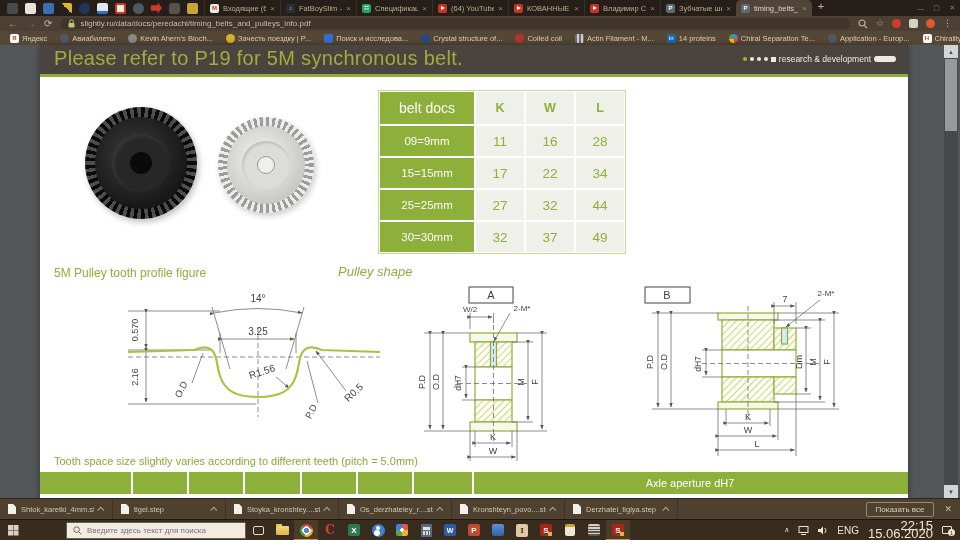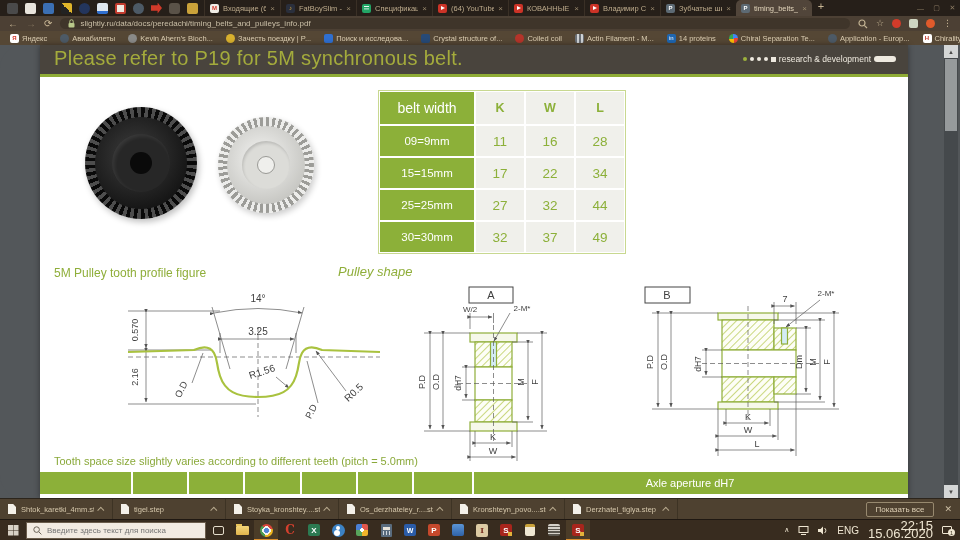--- a/index.html
+++ b/index.html
@@ -82,21 +82,21 @@
   .dfile { width:8px; height:10px; background:#f3f0e9; clip-path:polygon(0 0,65% 0,100% 30%,100% 100%,0 100%); flex:none; }
   .dname { flex:1; font-size:7.5px; color:#d5c7ab; white-space:nowrap; overflow:hidden; }
   .dchev { width:5px; height:5px; border-left:1.4px solid #b7a98d; border-top:1.4px solid #b7a98d; transform:rotate(45deg) translateY(1px); flex:none; }
   .showall { margin-left:auto; margin-right:10px; border:1px solid #97896f; border-radius:2px; color:#ded0b5; font-size:8px; padding:2px 9px; }
   .dclose { margin-right:8px; color:#cbbda3; font-size:9px; }
 
   
   .taskbar { position:absolute; left:0; top:519px; width:960px; height:21px; background:#382c1f; border-top:1px solid #1f1812; display:flex; align-items:center; }
   .startbtn { width:26px; height:21px; display:flex; align-items:center; justify-content:center; }
   .winlogo { width:4.5px; height:4.5px; background:#d8d2c6; box-shadow:5.5px 0 #d8d2c6,0 5.5px #d8d2c6,5.5px 5.5px #d8d2c6; margin:-5px 5px 0 0; }
-  .tsearch { width:180px; height:17px; background:#f2ebe2; border:1px solid #6b5d4c; display:flex; align-items:center; gap:5px; padding:0 6px; }
+  .tsearch { width:180px; height:17px; background:#f2ebe2; border:1px solid #6b5d4c; display:flex; align-items:center; gap:5px; padding:0 6px;margin-left:40px; }
   .tsearch input { border:none; outline:none; background:transparent; font-size:8px; color:#46403a; width:150px; font-family:inherit; }
   .tbi { width:24px; height:21px; display:flex; align-items:center; justify-content:center; position:relative; }
   .tbi.running { background:#4b3c28; box-shadow:inset 0 -2px 0 #d98e2e; }
   .ic { border-radius:2px; display:flex; align-items:center; justify-content:center; font-size:8px; font-weight:bold; color:#fff; }
   .ic-tview { width:11px; height:9px; border:1px solid #e4dccb; }
   .ic-folder { width:13px; height:9px; background:linear-gradient(#f3d57a,#e0b44c); border-radius:1px; position:relative; }
   .ic-folder::before { content:""; position:absolute; top:-2px; left:0; width:6px; height:2.5px; background:#e8c35a; }
   .ic-chrome { width:13px; height:13px; border-radius:50%; background:radial-gradient(circle,#5186d4 0 2.6px,#f4f2ec 2.6px 4.2px,rgba(0,0,0,0) 4.2px),conic-gradient(from -45deg,#d8453a 0 120deg,#edb41f 120deg 240deg,#4e9e52 240deg 360deg); }
   .ic-redc { color:#d4402e; font-size:12px; font-weight:bold; font-family:"DejaVu Serif",serif; }
   .ic-excel { width:12px; height:12px; background:#2c7a52; } .ic-excel::after{ content:"X"; }
@@ -285,21 +285,21 @@
         <div style="inset:27px;background:#272727;box-shadow:inset 2px 2px 4px rgba(255,255,255,.09)"></div>
         <div style="inset:45px;background:#0a0a0a"></div>
       </div>
       <div class="pulley" style="left:178px;top:72px;width:96px;height:96px;background:repeating-conic-gradient(#9c9c98 0deg 4deg,#ececea 4deg 8deg);box-shadow:2px 3px 6px rgba(0,0,0,.2)">
         <div style="inset:9px;background:radial-gradient(circle at 44% 42%,#f4f4f2,#c6c6c2 75%)"></div>
         <div style="inset:24px;background:#dcdcd8;box-shadow:inset 1px 2px 3px rgba(0,0,0,.15)"></div>
         <div style="inset:39px;background:#efefec;border:1px solid #9a9a96"></div>
       </div>
 
       <div class="spec-table">
-        <div class="c-hdr">belt width</div>
+        <div class="c-hdr">belt docs</div>
         <div class="c-col">K</div>
         <div class="c-col">W</div>
         <div class="c-col">L</div>
         <div class="c-lab">09=9mm</div>
         <div class="c-val">11</div>
         <div class="c-val">16</div>
         <div class="c-val">28</div>
         <div class="c-lab">15=15mm</div>
         <div class="c-val">17</div>
         <div class="c-val">22</div>

